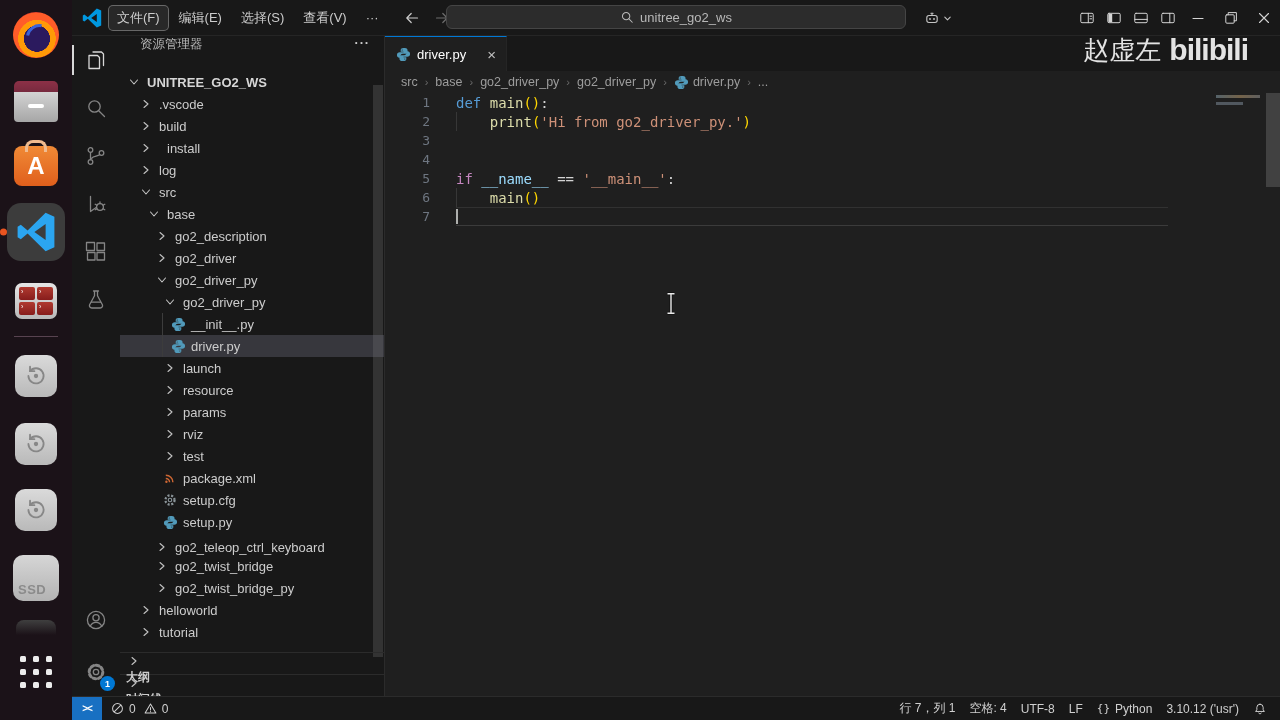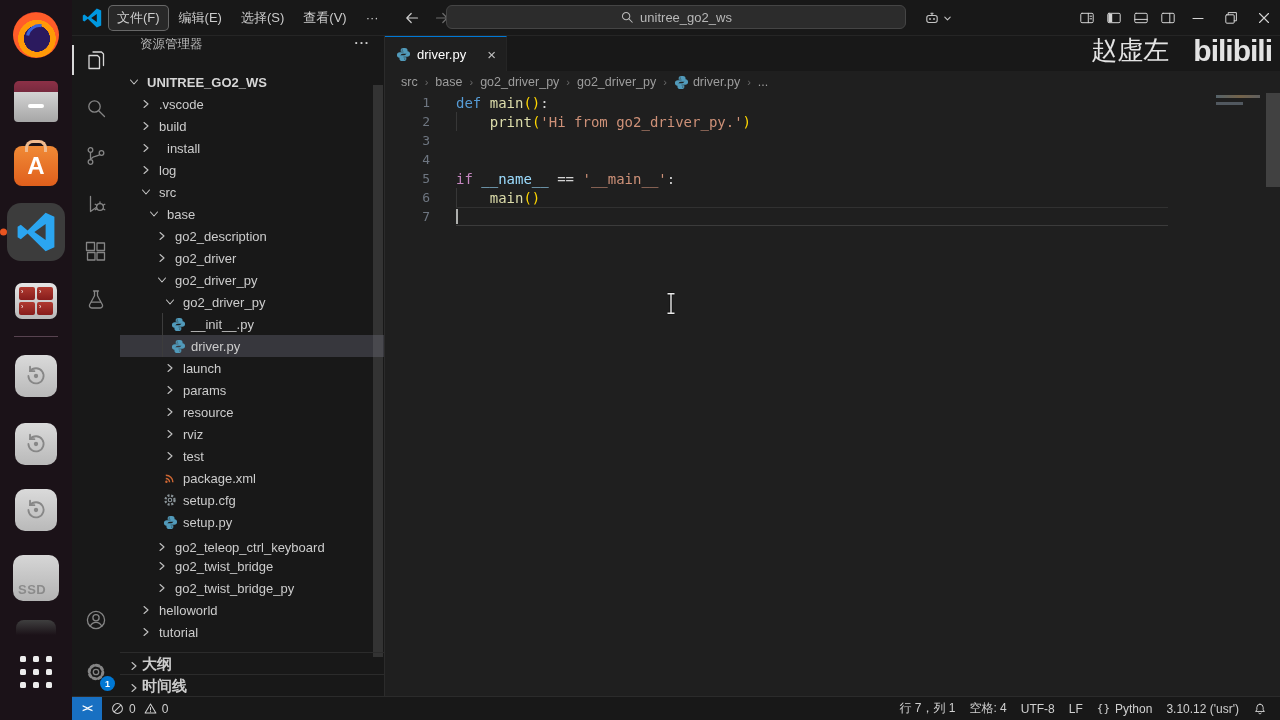--- a/index.html
+++ b/index.html
@@ -65,21 +65,21 @@
   .trow{height:22px;display:flex;align-items:center;white-space:nowrap;box-sizing:border-box;}
   .trow.selected{background:#37373d;}
   .trow.root .tlabel{font-weight:700;color:#d6d6d6;}
   .twisty{width:16px;height:16px;flex:none;display:flex;align-items:center;justify-content:center;color:#c0c0c0;}
   .twisty.open svg{transform:rotate(90deg);}
   .ficon{width:16px;height:16px;flex:none;display:flex;align-items:center;justify-content:center;}
   .tlabel{margin-left:5px;}
   .tree-guide{position:absolute;width:1px;background:#3c3c3c;left:42px;}
   .sb-scroll{position:absolute;right:1px;top:49px;width:10px;height:572px;background:rgba(121,121,121,.28);}
   .sb-sections{position:absolute;left:0;right:0;bottom:0;}
-  .sb-sec{height:21px;border-top:1px solid #2b2b2b;display:flex;align-items:flex-end;padding-left:6px;font-weight:700;font-size:15px;color:#cccccc;}
+  .sb-sec{height:21px;border-top:1px solid #2b2b2b;display:flex;align-items:flex-start;padding-left:6px;font-weight:700;font-size:12px;color:#cccccc;flex-direction:column;}
 
   
   .editor{flex:1;display:flex;flex-direction:column;background:#1f1f1f;min-width:0;position:relative;}
   .tabbar{height:35px;flex:none;background:#181818;display:flex;}
   .tab{width:122px;background:#1f1f1f;display:flex;align-items:center;padding:0 10px;gap:6px;border-top:1.5px solid #0078d4;border-right:1px solid #252525;color:#ffffff;font-size:13px;box-sizing:border-box;}
   .tab-close{margin-left:auto;color:#c0c0c0;font-size:15px;line-height:1;}
   .breadcrumbs{height:22px;flex:none;display:flex;align-items:center;padding-left:16px;font-size:12.5px;color:#9d9d9d;gap:7px;}
   .bc-item{display:flex;align-items:center;gap:4px;}
   .bc-sep{color:#6a6a6a;font-size:11px;}
   .codearea{flex:1;position:relative;font-family:"DejaVu Sans Mono","Liberation Mono",monospace;font-size:14px;overflow:hidden;}
@@ -99,21 +99,21 @@
   
   .statusbar{height:24px;flex:none;background:#181818;border-top:1px solid #2b2b2b;display:flex;align-items:center;font-size:12px;color:#d0d0d0;box-sizing:border-box;}
   .sb-remote{width:30px;height:100%;background:#1870c2;color:#fff;display:flex;align-items:center;justify-content:center;font-size:10px;font-weight:700;letter-spacing:-1px;}
   .sb-problems{display:flex;align-items:center;gap:5px;padding:0 9px;}
   .sb-problems .cnt{margin-right:3px;}
   .sb-right{margin-left:auto;display:flex;align-items:center;padding-right:6px;}
   .sb-item{padding:0 7px;display:flex;align-items:center;gap:5px;white-space:nowrap;}
   .sb-braces{font-family:"DejaVu Sans Mono",monospace;font-size:11px;}
 
   
-  .wm{position:absolute;top:33px;right:8px;display:flex;align-items:center;gap:24px;color:rgba(255,255,255,.88);z-index:9;}
+  .wm{position:absolute;top:33px;right:32px;display:flex;align-items:flex-start;gap:8px;color:rgba(255,255,255,.88);z-index:9;}
   .wm-author{font-size:26px;}
   .wm-brand{font-size:30px;font-weight:800;letter-spacing:-1px;}
   .ibeam{position:absolute;left:664px;top:291px;z-index:10;}
   svg{display:block;}
 </style>
 </head>
 <body>
 
 <div id="app">
 
@@ -448,29 +448,29 @@
                 </svg>
               </span>
               <span class="tlabel">launch</span>
             </div>
             <div class="trow" style="padding-left: 42px;">
               <span class="twisty">
                 <svg width="16" height="16" viewBox="0 0 16 16" fill="none" stroke="currentColor" stroke-width="1.1" stroke-linecap="round" stroke-linejoin="round">
                   <path d="M6 4.5 10 8l-4 3.5"></path>
                 </svg>
               </span>
+              <span class="tlabel">resource</span>
+            </div>
+            <div class="trow" style="padding-left: 42px;">
+              <span class="twisty">
+                <svg width="16" height="16" viewBox="0 0 16 16" fill="none" stroke="currentColor" stroke-width="1.1" stroke-linecap="round" stroke-linejoin="round">
+                  <path d="M6 4.5 10 8l-4 3.5"></path>
+                </svg>
+              </span>
               <span class="tlabel">params</span>
-            </div>
-            <div class="trow" style="padding-left: 42px;">
-              <span class="twisty">
-                <svg width="16" height="16" viewBox="0 0 16 16" fill="none" stroke="currentColor" stroke-width="1.1" stroke-linecap="round" stroke-linejoin="round">
-                  <path d="M6 4.5 10 8l-4 3.5"></path>
-                </svg>
-              </span>
-              <span class="tlabel">resource</span>
             </div>
             <div class="trow" style="padding-left: 42px;">
               <span class="twisty">
                 <svg width="16" height="16" viewBox="0 0 16 16" fill="none" stroke="currentColor" stroke-width="1.1" stroke-linecap="round" stroke-linejoin="round">
                   <path d="M6 4.5 10 8l-4 3.5"></path>
                 </svg>
               </span>
               <span class="tlabel">rviz</span>
             </div>
             <div class="trow" style="padding-left: 42px;">

